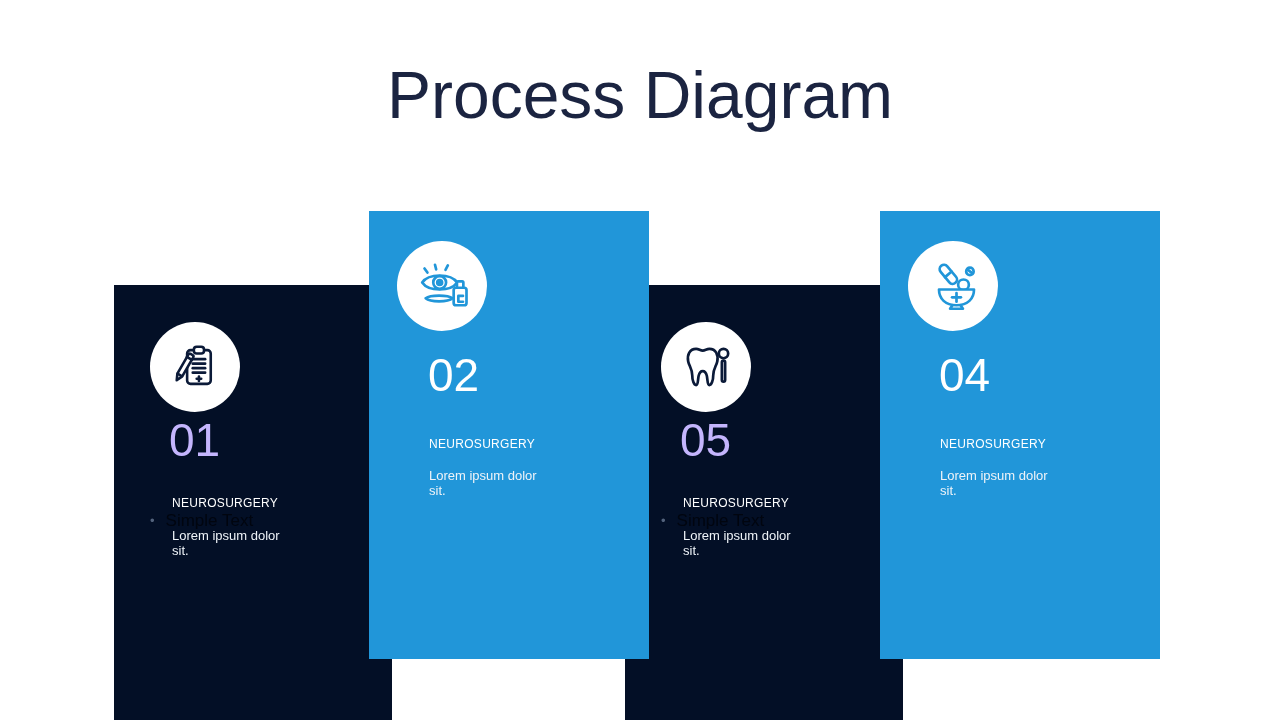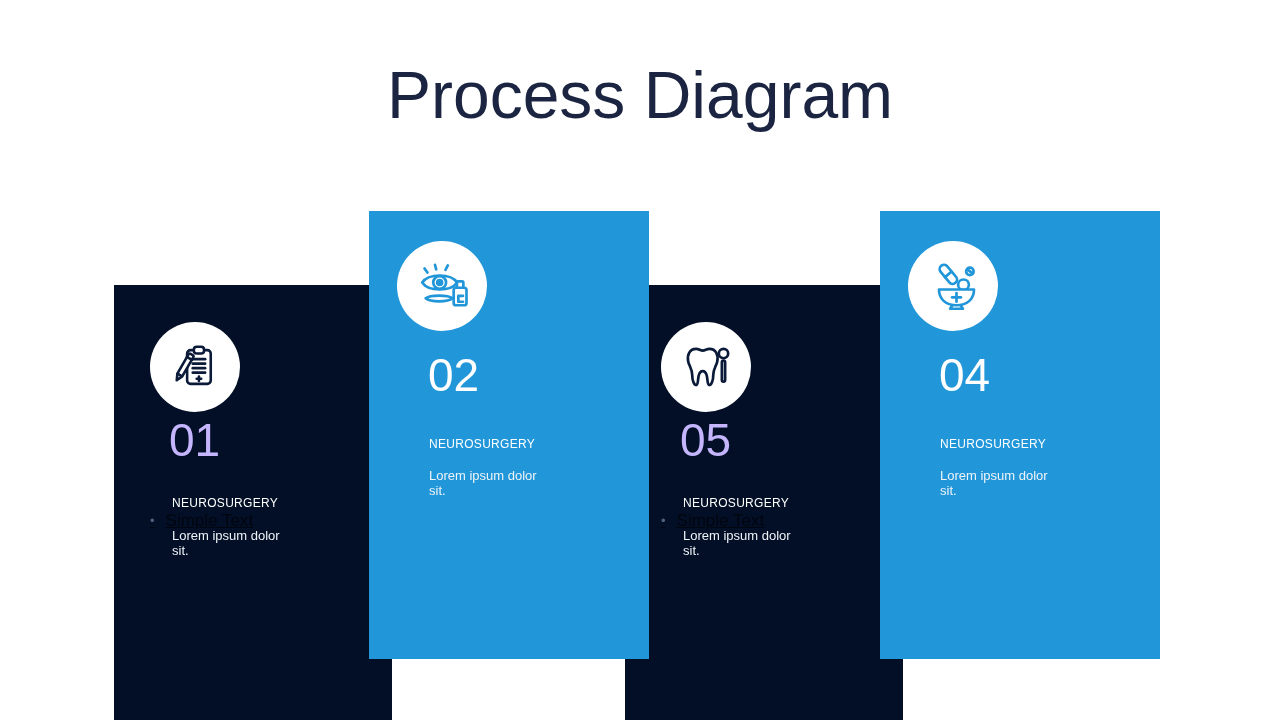--- a/index.html
+++ b/index.html
@@ -31,21 +31,21 @@
   .icon-circle svg{display:block;}
 
   .step-number{
     position:absolute;font-size:46px;font-weight:300;line-height:1;
   }
   .dark .step-number{left:55px;top:132px;color:#c4b5fd;}
   .blue .step-number{left:59px;top:141px;color:#ffffff;}
 
   .hidden-note{
     position:absolute;left:36px;top:227px;
-    font-size:17px;color:#01050f;line-height:1;white-space:nowrap;text-decoration:underline;
+    font-size:17px;color:#01050f;line-height:1;white-space:nowrap;
   }
   .hidden-note .bullet{color:#53627c;font-size:13px;margin-right:11px;vertical-align:1px;}
 
   .step-title{
     position:absolute;font-size:12px;font-weight:400;color:#ffffff;
     letter-spacing:0.3px;line-height:1;white-space:nowrap;
   }
   .dark .step-title{left:58px;top:212px;}
   .blue .step-title{left:60px;top:227px;}
 

